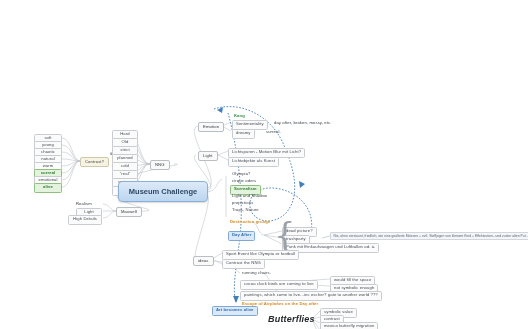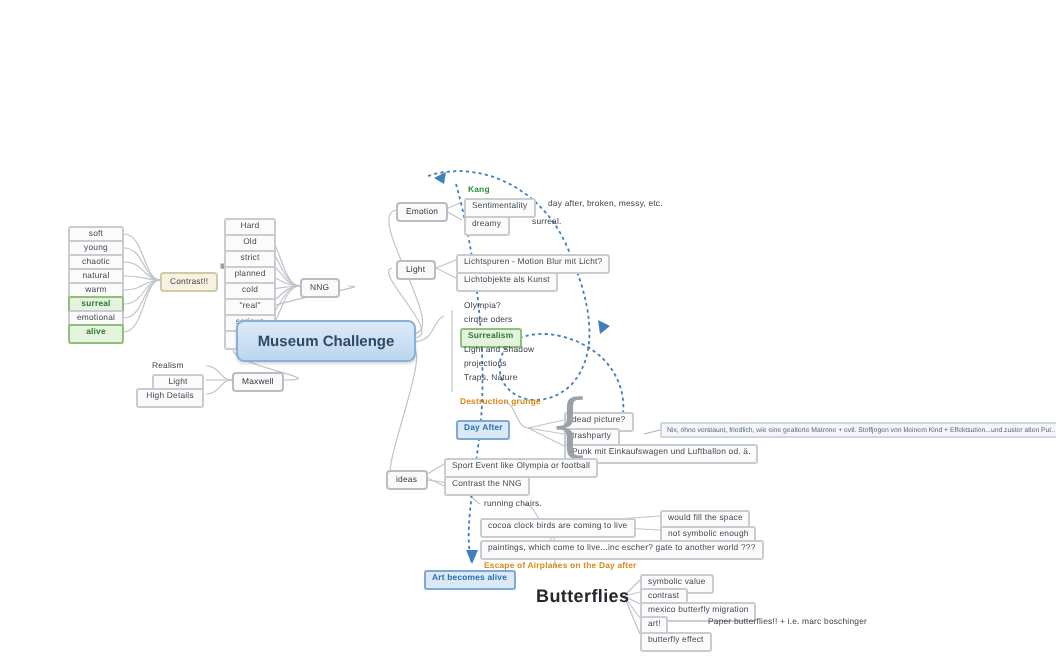--- a/index.html
+++ b/index.html
@@ -1,18 +1,18 @@
 <!DOCTYPE html>
 <html><head>
 <meta charset="utf-8">
 <style>
   html,body{margin:0;padding:0;background:#ffffff;}
   body{width:528px;height:329px;position:relative;overflow:hidden;
        font-family:"Liberation Sans","DejaVu Sans",sans-serif;color:#33393f;}
-  .canvas{position:absolute;inset:0;}
+  .canvas{position:absolute;inset:0;margin-top:21px;}
   svg.links{position:absolute;left:0;top:0;width:528px;height:329px;pointer-events:none;}
 
   
   .node{position:absolute;box-sizing:border-box;white-space:nowrap;
         font-size:4.2px;line-height:1.15;letter-spacing:.1px;}
   .leaf{padding:1.4px 3px;border:0.5px solid #c9ccd1;border-radius:1.5px;
         background:#fbfbfc;color:#454b52;}
   .plain{padding:1.2px 2px;background:transparent;border:none;color:#3d434a;}
   .boxed{padding:1.8px 4px;border:0.6px solid #b9bdc4;border-radius:2px;background:#fafafa;}
   .cream{background:#f6f3e4;border:0.6px solid #cfc9a8;color:#4a4637;}
@@ -23,21 +23,21 @@
   .bluefill{background:#dbe9f7;border:0.6px solid #7fa9d4;color:#2a6fb5;font-weight:bold;}
 
   
   .center{position:absolute;left:118px;top:160px;width:88px;height:19px;
           display:flex;align-items:center;justify-content:center;
           background:linear-gradient(#ddeaf8,#bcd6ef);
           border:0.8px solid #89b0d6;border-radius:4px;
           box-shadow:0 1px 1.5px rgba(0,0,0,.15);
           font-size:7.5px;font-weight:bold;color:#2f4a66;}
 
-  .big{font-size:9px;font-weight:bold;color:#23282d;letter-spacing:.2px;}
+  .big{font-size:9px;font-weight:bold;color:#23282d;letter-spacing:.2px;font-style:italic;}
 
   .note{position:absolute;font-size:3.4px;color:#5b6672;background:#f4f6f9;
         border:0.4px solid #cfd6de;border-radius:1px;padding:1.2px 2.5px;white-space:nowrap;}
 
   .brace{position:absolute;font-size:50px;color:#9aa1a9;font-weight:100;
          font-family:"DejaVu Serif",serif;line-height:1;}
 </style>
 </head>
 <body>
 

